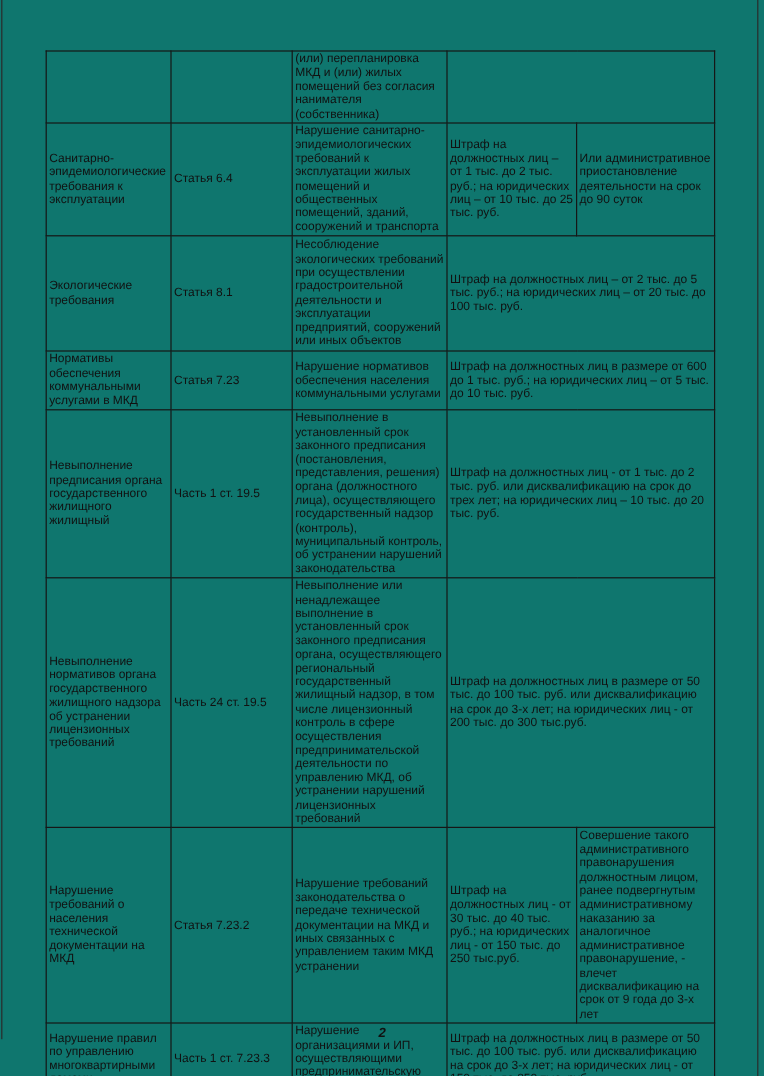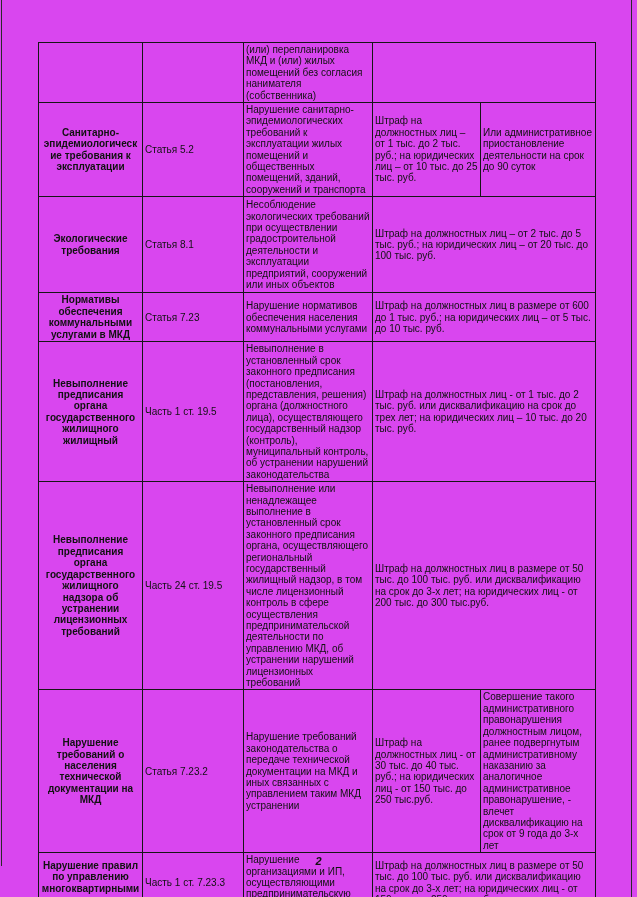--- a/index.html
+++ b/index.html
@@ -5,21 +5,21 @@
   * { margin: 0; padding: 0; box-sizing: border-box; }
   html, body {
     width: 637px; height: 897px;
     background: #ffffff;
     font-family: "Liberation Sans", sans-serif;
     color: #111111;
   }
   .page {
     position: relative;
     width: 637px; height: 897px;
-    background: #d946ef;
+    background: #0f766e;
     overflow: hidden;
   }
   .edge-line {
     position: absolute;
     top: 0;
     width: 1px;
     background: #2b2b2b;
   }
   .edge-left  { left: 1px;  height: 866px; }
   .edge-right { left: 631px; height: 897px; }
@@ -40,21 +40,21 @@
   td {
     border: 1px solid #161616;
     vertical-align: middle;
     padding: 1px 2px;
     font-size: 10px;
     line-height: 11.4px;
     overflow: hidden;
     word-wrap: break-word;
     overflow-wrap: break-word;
   }
-  td.cat { font-weight: bold; text-align: center; }
+  td.cat { font-weight: normal; }
 
   tr.r0 { height: 45px; }
   tr.r1 { height: 94px; }
   tr.r2 { height: 96px; }
   tr.r3 { height: 49px; }
   tr.r4 { height: 136px; }
   tr.r5 { height: 181px; }
   tr.r6 { height: 147px; }
   tr.r7 { height: 52px; }
 
@@ -89,21 +89,21 @@
     <tbody>
         <tr class="r0">
       <td class="cat"></td>
       <td></td>
       <td>(или) перепланировка МКД и (или) жилых помещений без согласия нанимателя (собственника)</td>
       <td colspan="2"></td>
     </tr>
 
     <tr class="r1">
       <td class="cat">Санитарно-эпидемиологические требования к эксплуатации</td>
-      <td>Статья 5.2</td>
+      <td>Статья 6.4</td>
       <td>Нарушение санитарно-эпидемиологических требований к эксплуатации жилых помещений и общественных помещений, зданий, сооружений и транспорта</td>
       <td>Штраф на должностных лиц – от 1 тыс. до 2 тыс. руб.; на юридических лиц – от 10 тыс. до 25 тыс. руб.</td>
       <td>Или административное приостановление деятельности на срок до 90 суток</td>
     </tr>
 
     <tr class="r2">
       <td class="cat">Экологические требования</td>
       <td>Статья 8.1</td>
       <td>Несоблюдение экологических требований при осуществлении градостроительной деятельности и эксплуатации предприятий, сооружений или иных объектов</td>
       <td colspan="2">Штраф на должностных лиц – от 2 тыс. до 5 тыс. руб.; на юридических лиц – от 20 тыс. до 100 тыс. руб.</td>
@@ -117,21 +117,21 @@
     </tr>
 
     <tr class="r4">
       <td class="cat">Невыполнение предписания органа государственного жилищного жилищный</td>
       <td>Часть 1 ст. 19.5</td>
       <td>Невыполнение в установленный срок законного предписания (постановления, представления, решения) органа (должностного лица), осуществляющего государственный надзор (контроль), муниципальный контроль, об устранении нарушений законодательства</td>
       <td colspan="2">Штраф на должностных лиц - от 1 тыс. до 2 тыс. руб. или дисквалификацию на срок до трех лет; на юридических лиц – 10 тыс. до 20 тыс. руб.</td>
     </tr>
 
     <tr class="r5">
-      <td class="cat">Невыполнение предписания органа государственного жилищного надзора об устранении лицензионных требований</td>
+      <td class="cat">Невыполнение нормативов органа государственного жилищного надзора об устранении лицензионных требований</td>
       <td>Часть 24 ст. 19.5</td>
       <td>Невыполнение или ненадлежащее выполнение в установленный срок законного предписания органа, осуществляющего региональный государственный жилищный надзор, в том числе лицензионный контроль в сфере осуществления предпринимательской деятельности по управлению МКД, об устранении нарушений лицензионных требований</td>
       <td colspan="2">Штраф на должностных лиц в размере от 50 тыс. до 100 тыс. руб. или дисквалификацию на срок до 3-х лет; на юридических лиц - от 200 тыс. до 300 тыс.руб.</td>
     </tr>
 
     <tr class="r6">
       <td class="cat">Нарушение требований о населения технической документации на МКД</td>
       <td>Статья 7.23.2</td>
       <td>Нарушение требований законодательства о передаче технической документации на МКД и иных связанных с управлением таким МКД устранении</td>
       <td>Штраф на должностных лиц - от 30 тыс. до 40 тыс. руб.; на юридических лиц - от 150 тыс. до 250 тыс.руб.</td>

